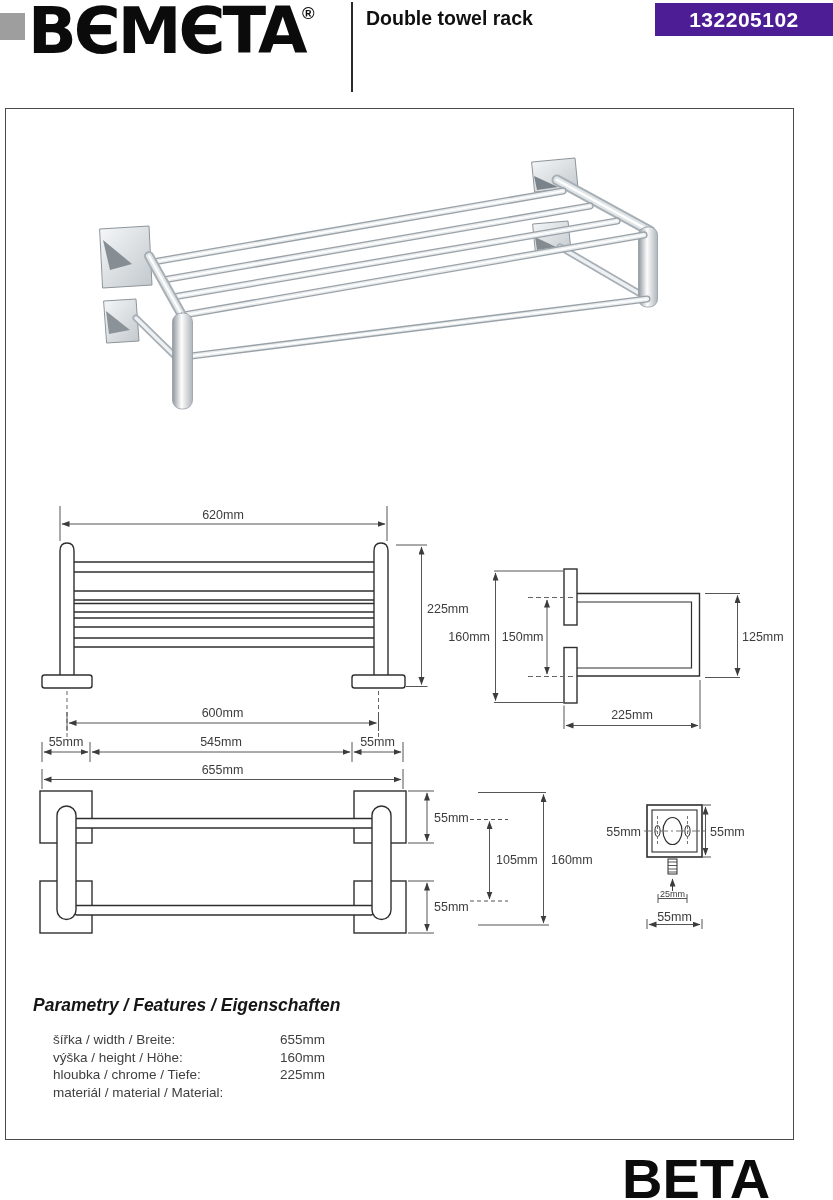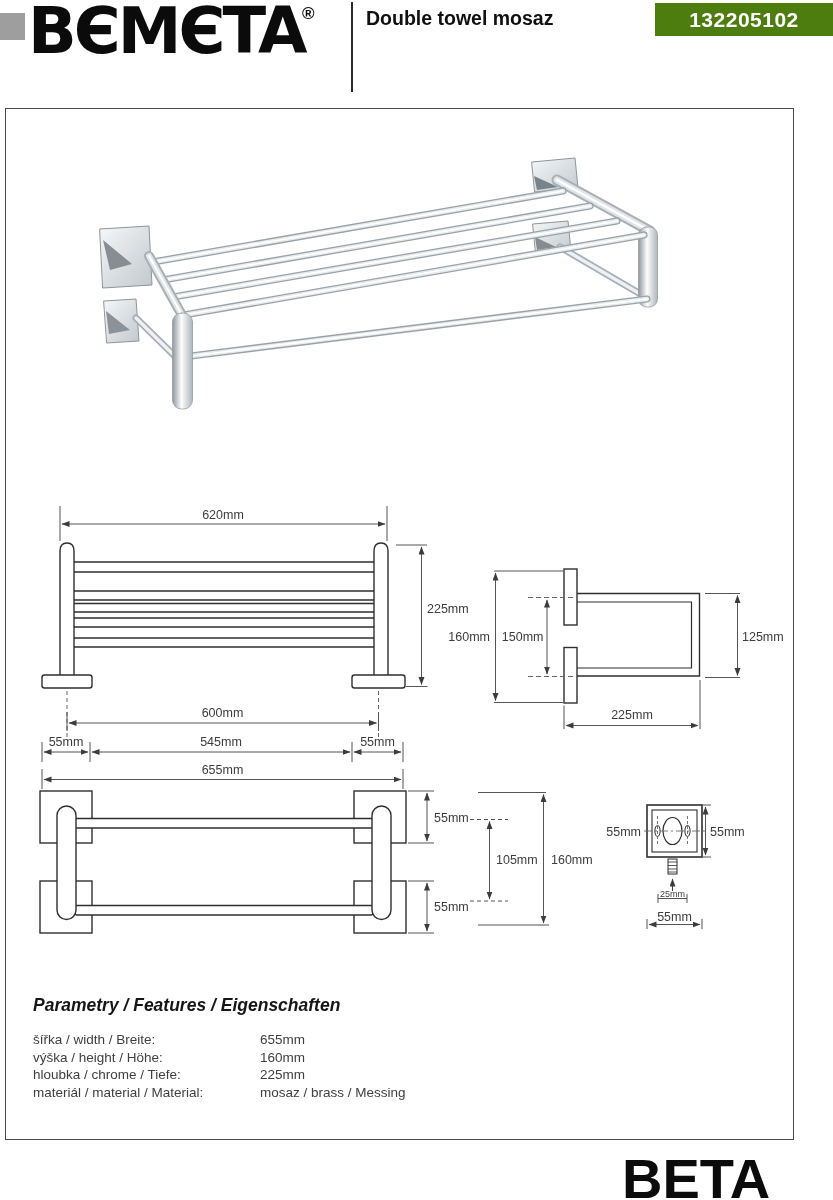--- a/index.html
+++ b/index.html
@@ -5,46 +5,46 @@
   html,body{margin:0;padding:0;background:#ffffff;}
   body{width:833px;height:1200px;position:relative;font-family:"Liberation Sans",sans-serif;overflow:hidden;}
   .abs{position:absolute;}
   
   .brand-square{left:0;top:13px;width:25px;height:27px;background:#9e9e9e;}
   .brand{left:28px;top:-6px;font-family:"DejaVu Sans",sans-serif;font-size:64px;font-weight:bold;letter-spacing:-3px;color:#0b0b0b;}
   .brand-reg{left:302px;top:4px;font-size:17px;font-weight:bold;color:#0b0b0b;}
   .header-divider{left:351px;top:2px;width:2px;height:90px;background:#2b2b2b;}
   .titles{left:366px;top:4px;width:285px;}
   .title-line{font-size:19.5px;font-weight:bold;color:#101010;line-height:28px;white-space:nowrap;}
-  .badge{left:655px;top:3px;width:178px;height:33px;background:#4d7c0f;color:#ffffff;
+  .badge{left:655px;top:3px;width:178px;height:33px;background:#4c1d95;color:#ffffff;
          font-size:21px;font-weight:bold;display:flex;align-items:center;justify-content:center;letter-spacing:.5px;}
   
   .frame{left:5px;top:108px;width:787px;height:1030px;border:1.5px solid #4a4a4a;background:#ffffff;}
   
   .params-title{left:33px;top:995px;font-size:17.5px;font-weight:bold;color:#161616;font-style:italic;}
   .params{left:33px;top:1031px;width:460px;}
   .param-row{display:flex;font-size:13.5px;color:#3f3f3f;line-height:17.5px;}
-  .param-label{width:227px;}
+  .param-label{width:227px;margin-left:20px;}
   .param-value{flex:1;}
   
   .series{left:622px;top:1146px;width:170px;font-size:56px;font-weight:800;color:#0b0b0b;
           font-family:"Liberation Sans",sans-serif;letter-spacing:0px;}
   
   .dim{font-family:"Liberation Sans",sans-serif;font-size:12.5px;fill:#3d3d3d;}
   .dim-sm{font-family:"Liberation Sans",sans-serif;font-size:9px;fill:#3d3d3d;}
 </style>
 </head>
 <body>
 
 <div class="abs brand-square"></div>
 <div class="abs brand">BЄMЄTA</div>
 <div class="abs brand-reg">®</div>
 <div class="abs header-divider"></div>
 <div class="abs titles">
-  <div class="title-line">Double towel mosaz</div>
+  <div class="title-line">Double towel rack</div>
 </div>
 <div class="abs badge">132205102</div>
 
 <div class="abs frame"></div>
 
 <svg class="abs" style="left:5px;top:108px;" width="787" height="1030" viewBox="5 108 787 1030">
   <defs>
     <marker id="ae" markerWidth="9" markerHeight="8" refX="7.5" refY="3" orient="auto" markerUnits="userSpaceOnUse">
       <path d="M0,0 L8,3 L0,6 Z" fill="#3c3c3c"></path>
     </marker>
@@ -274,17 +274,16 @@
   <div class="param-row">
     <div class="param-label">výška / height / Höhe:</div>
     <div class="param-value">160mm</div>
   </div>
   <div class="param-row">
     <div class="param-label">hloubka / chrome / Tiefe:</div>
     <div class="param-value">225mm</div>
   </div>
   <div class="param-row">
     <div class="param-label">materiál / material / Material:</div>
-    <div class="param-value">mosaz / brass / Messing</div>
   </div>
 </div>
 
 <div class="abs series">BETA</div>
 
 </body></html>

